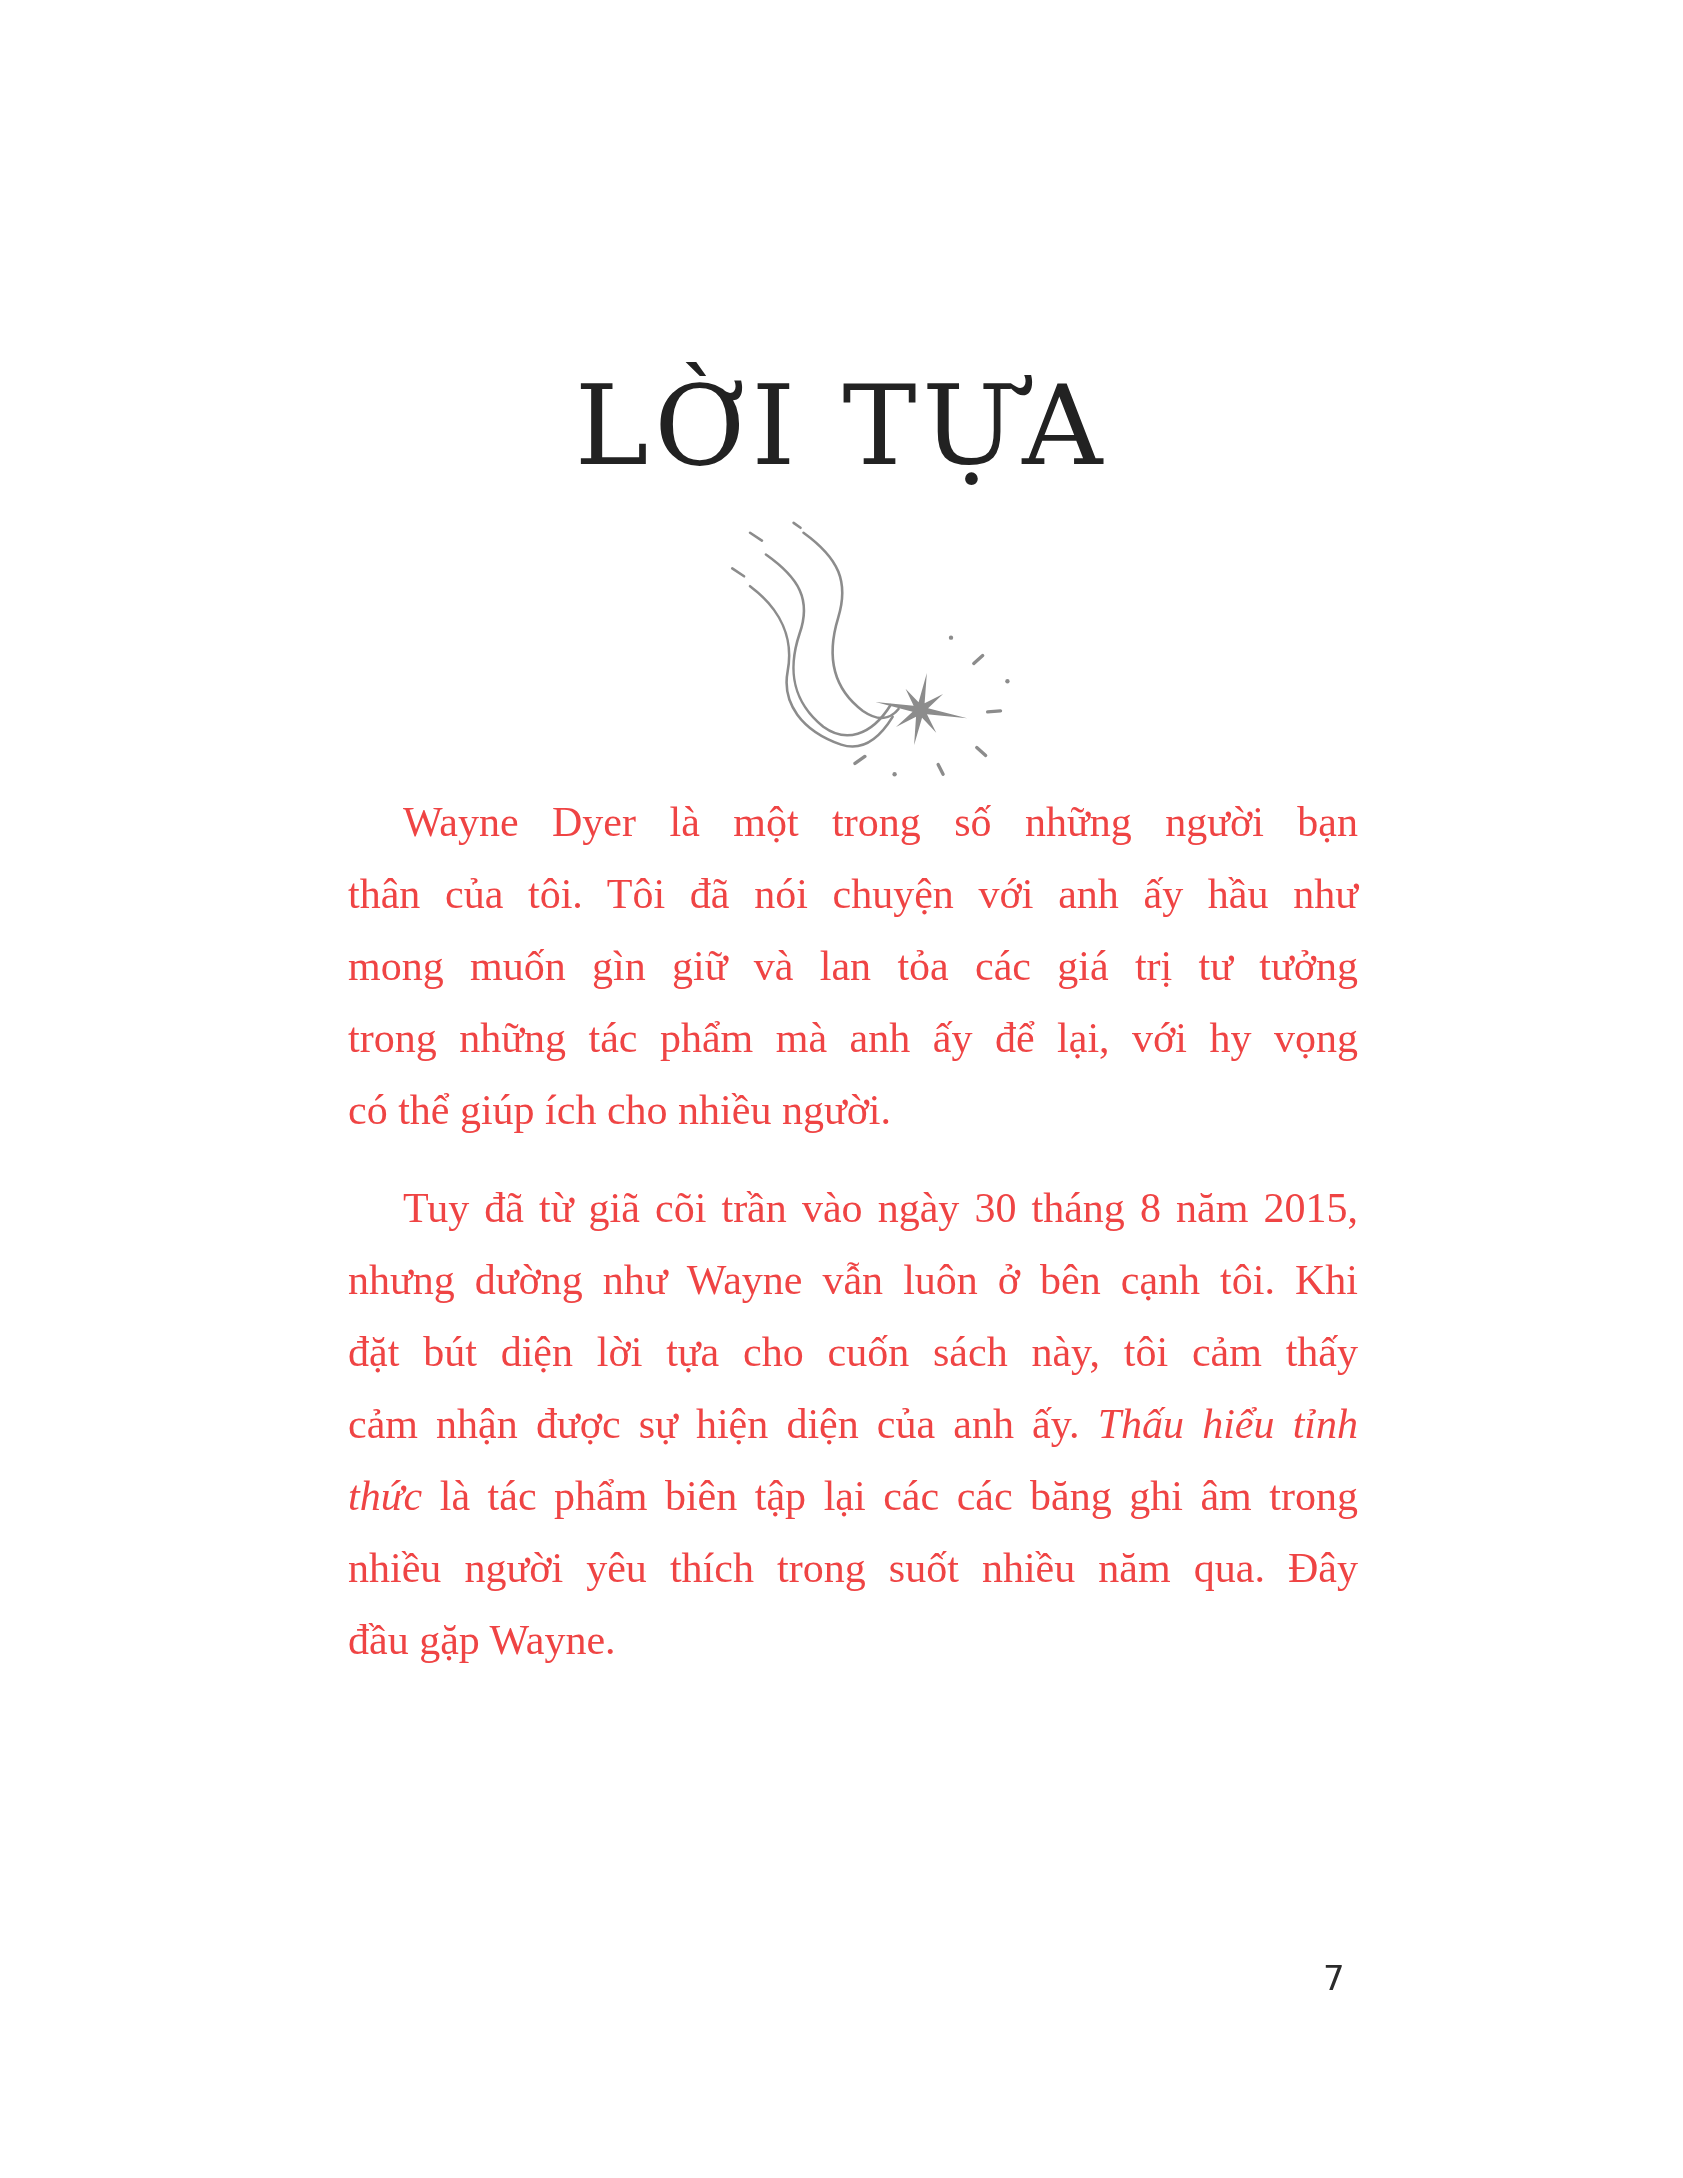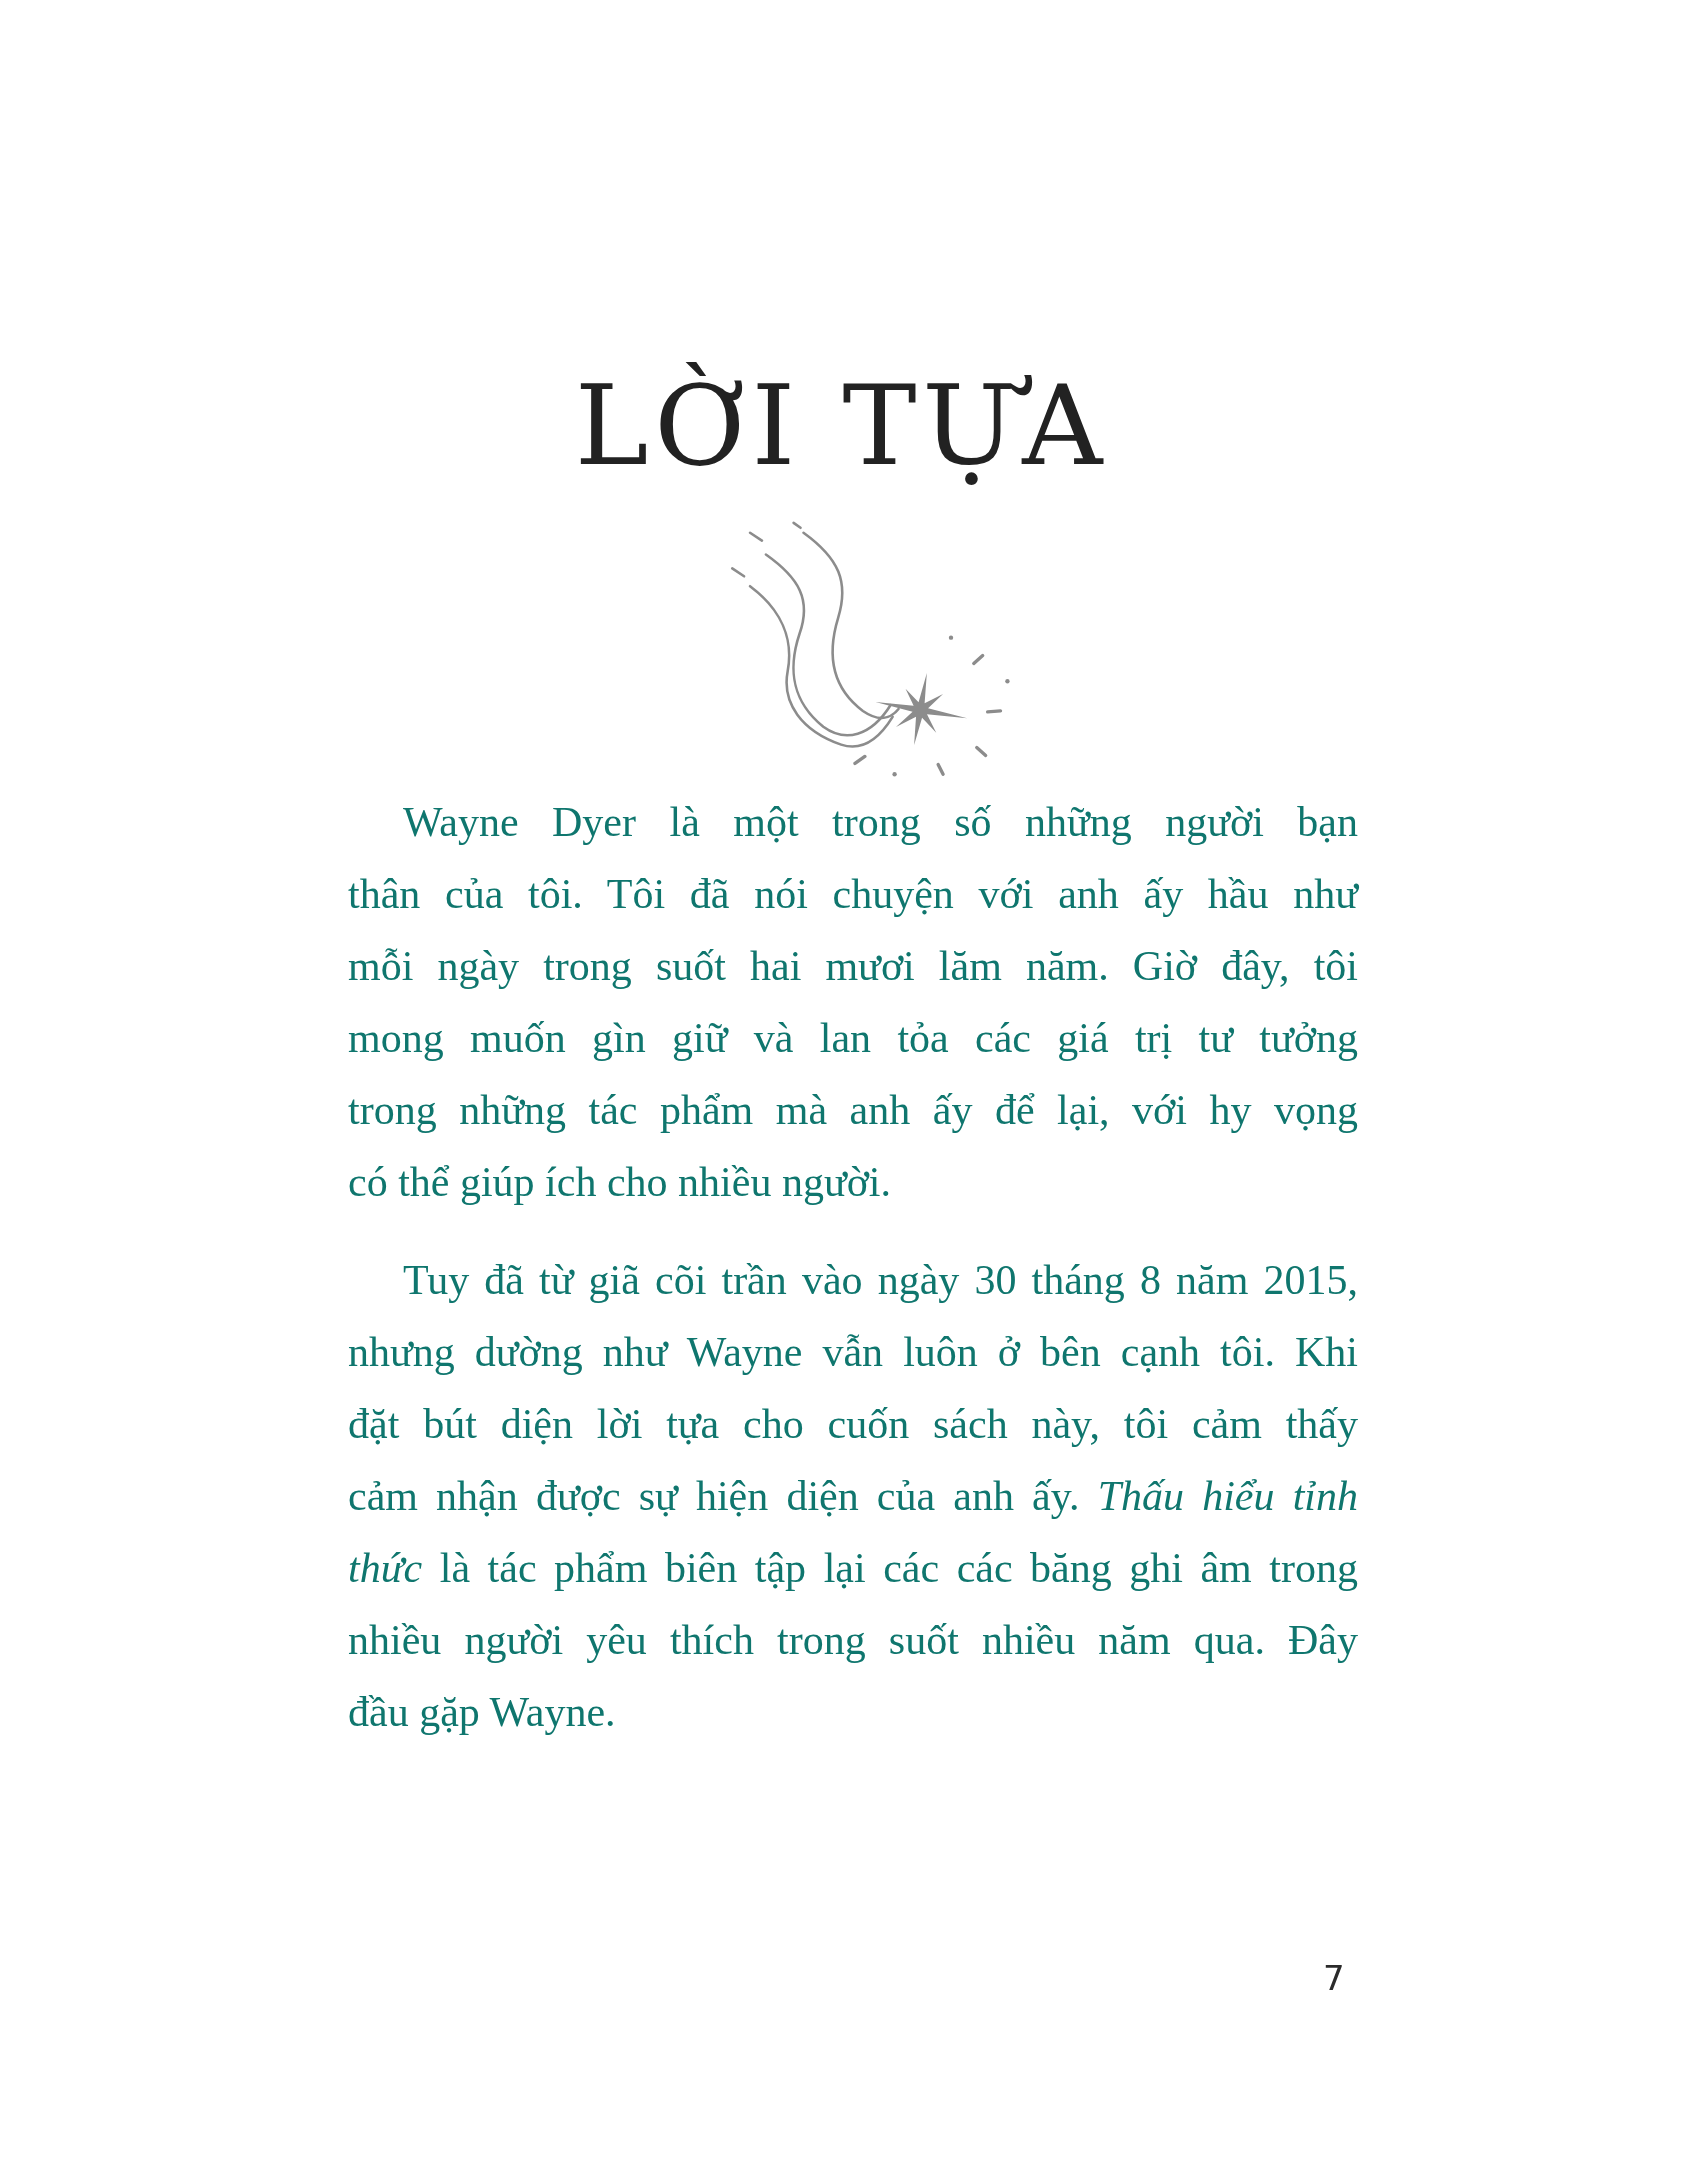--- a/index.html
+++ b/index.html
@@ -40,21 +40,21 @@
     color: #8c8c8c;
   }
   .illustration svg { display: block; width: 100%; height: 100%; }
   .body-text {
     position: absolute;
     top: 786px;
     left: 348px;
     width: 1010px;
     font-size: 42px;
     line-height: 72px;
-    color: #0f766e;
+    color: #ef4444;
   }
   .paragraph { margin: 0; }
   .paragraph + .paragraph { margin-top: 26px; }
   .line {
     height: 72px;
     line-height: 72px;
     text-align: justify;
     text-justify: inter-word;
     white-space: normal;
     overflow: visible;
@@ -111,21 +111,20 @@
           <circle cx="242" cy="270" r="2.2" stroke="none"></circle>
         </g>
       </svg>
     </span>
   </div>
 
   <div class="body-text">
       <div class="paragraph">
         <div class="line justify indent"><span>Wayne Dyer là một trong số những người bạn</span></div>
         <div class="line justify"><span>thân của tôi. Tôi đã nói chuyện với anh ấy hầu như</span></div>
-        <div class="line justify"><span>mỗi ngày trong suốt hai mươi lăm năm. Giờ đây, tôi</span></div>
         <div class="line justify"><span>mong muốn gìn giữ và lan tỏa các giá trị tư tưởng</span></div>
         <div class="line justify"><span>trong những tác phẩm mà anh ấy để lại, với hy vọng</span></div>
         <div class="line nojustify"><span>có thể giúp ích cho nhiều người.</span></div>
       </div>
       <div class="paragraph">
         <div class="line justify indent"><span>Tuy đã từ giã cõi trần vào ngày 30 tháng 8 năm 2015,</span></div>
         <div class="line justify"><span>nhưng dường như Wayne vẫn luôn ở bên cạnh tôi. Khi</span></div>
         <div class="line justify"><span>đặt bút diện lời tựa cho cuốn sách này, tôi cảm thấy</span></div>
         <div class="line justify"><span>cảm nhận được sự hiện diện của anh ấy. </span><span class="italic">Thấu hiểu tỉnh</span></div>
         <div class="line justify"><span class="italic">thức</span><span> là tác phẩm biên tập lại các các băng ghi âm trong</span></div>

